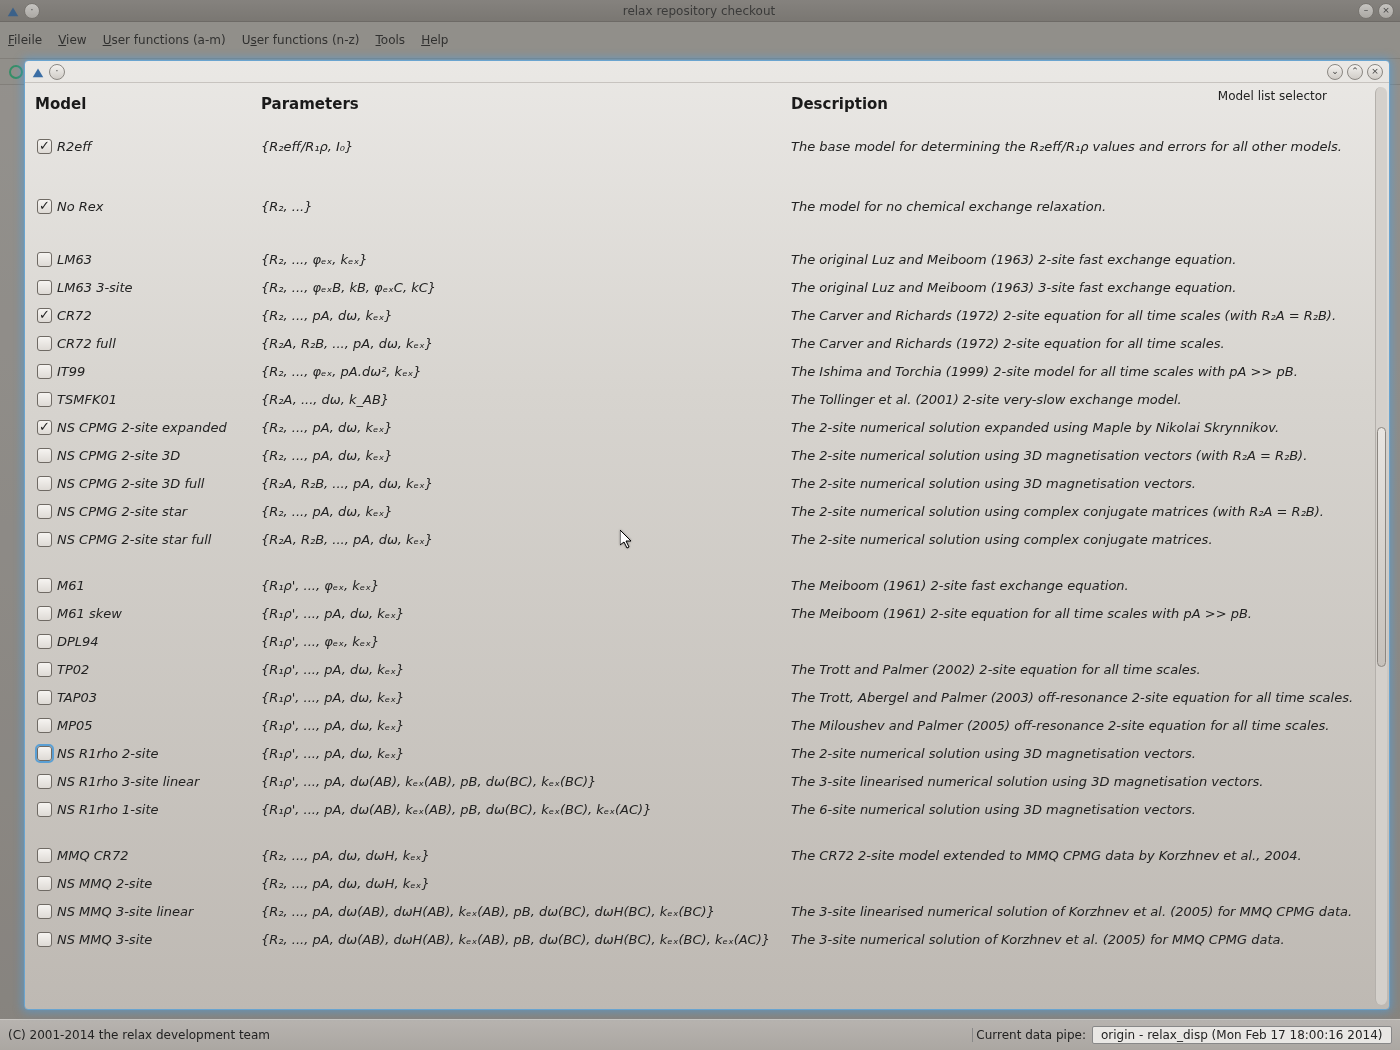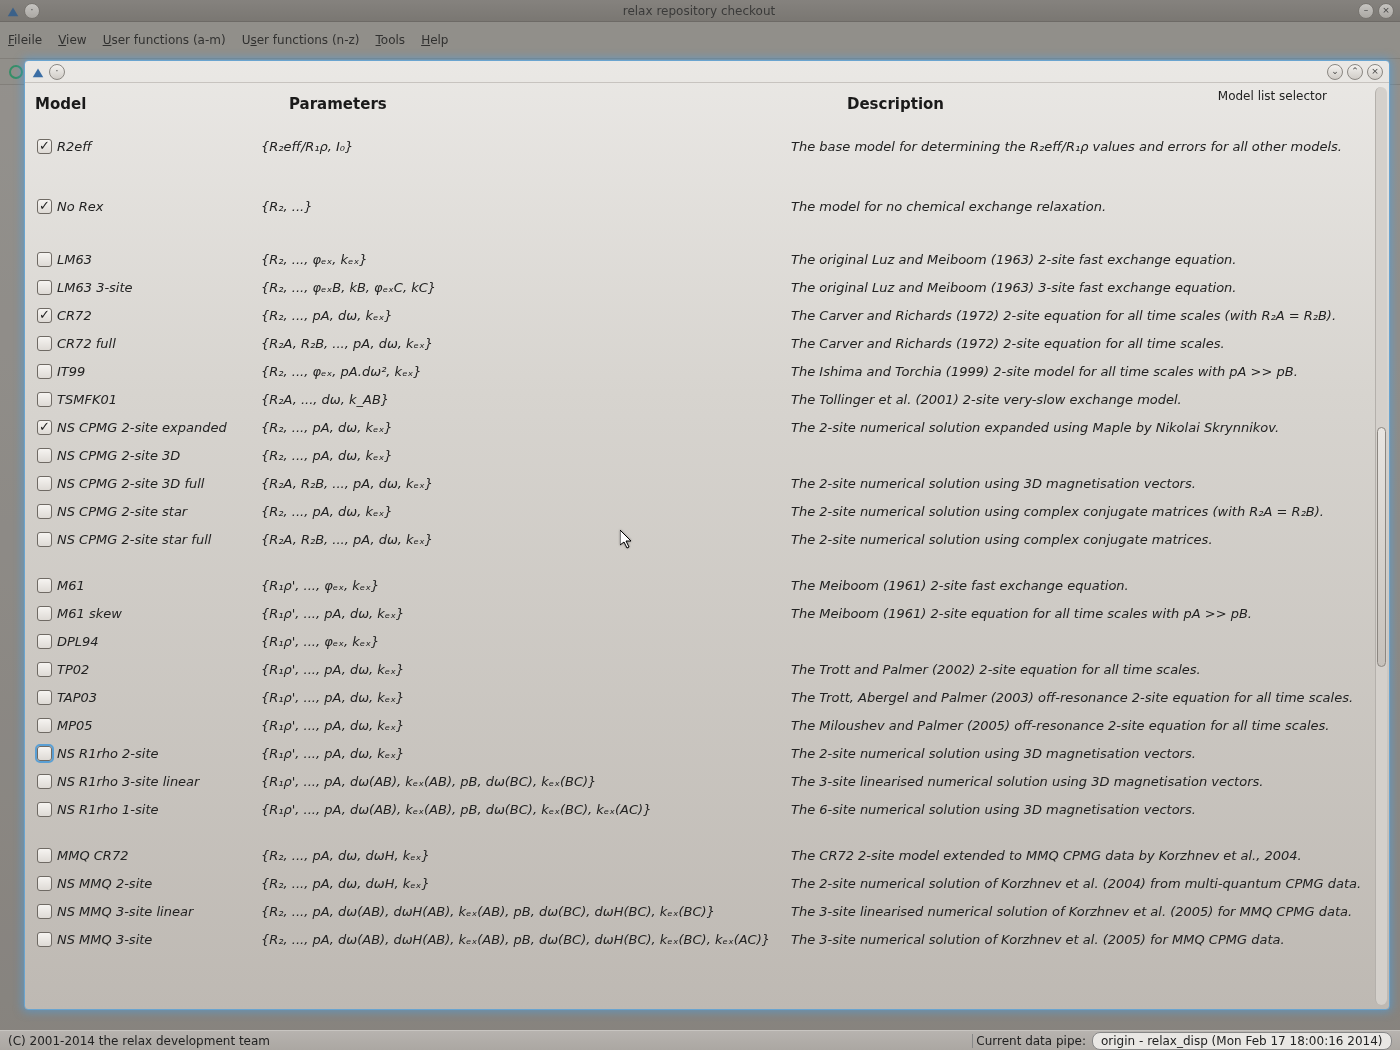--- a/index.html
+++ b/index.html
@@ -58,37 +58,37 @@
   color: #555;
 }
 .dim-overlay {
   position:absolute;
   top:0;left:0;right:0;bottom:0;
   background: rgba(60,58,55,0.25);
 }
 .statusbar {
   position:absolute;
   bottom:0; left:0; right:0;
-  height: 20px;
+  height: 31px;
   background: linear-gradient(#b7b3af,#aba7a2);
   border-top:1px solid #c8c5c1;
   display:flex;
   align-items:center;
   padding: 0 8px;
   font-size: 12px;
   color:#222;
 }
 .statusbar .spacer{flex:1}
 .statusbar .pipe-label { border-left:1px solid #888; padding-left:3px; margin-right:6px;}
 .statusbar .pipe-field {
   background:#e9e7e4;
   border:1px solid #888;
   padding:1px 8px;
   min-width:300px;
-  border-radius:8px;
+  border-radius:2px;
 }
 .dialog {
   position:absolute;
   top: 60px;
   left: 24px;
   right: 10px;
   bottom: 40px;
   background: linear-gradient(180deg,#eae8e5 0%, #d7d4cf 35%, #beb9b3 100%);
   border: 1px solid #6aa4cf;
   box-shadow: 0 0 8px 2px rgba(72,160,230,0.55);
@@ -118,21 +118,20 @@
 .dialog-body {
   flex:1;
   overflow-y:auto;
   padding: 6px 10px 6px 10px;
   position:relative;
 }
 .col-headers {
   display:grid;
   grid-template-columns: 226px 530px 1fr;
   padding: 6px 0 12px 0;
-  gap: 28px;
 }
 .col-headers div {
   font-weight:bold;
   font-size:15px;
   color:#1a1a1a;
 }
 .row-group { margin-bottom: 18px; }
 .row {
   display:grid;
   grid-template-columns: 22px 204px 530px 1fr;
@@ -365,20 +364,21 @@
           <div class="row">
             <div class="chk checked"></div>
             <div>NS CPMG 2-site expanded</div>
             <div class="params">{R₂, ..., pA, dω, kₑₓ}</div>
             <div class="desc">The 2-site numerical solution expanded using Maple by Nikolai Skrynnikov.</div>
           </div>
           <div class="row">
             <div class="chk"></div>
             <div>NS CPMG 2-site 3D</div>
             <div class="params">{R₂, ..., pA, dω, kₑₓ}</div>
+            <div class="desc">The 2-site numerical solution using 3D magnetisation vectors (with R₂A = R₂B).</div>
           </div>
           <div class="row">
             <div class="chk"></div>
             <div>NS CPMG 2-site 3D full</div>
             <div class="params">{R₂A, R₂B, ..., pA, dω, kₑₓ}</div>
             <div class="desc">The 2-site numerical solution using 3D magnetisation vectors.</div>
           </div>
           <div class="row">
             <div class="chk"></div>
             <div>NS CPMG 2-site star</div>
@@ -451,21 +451,20 @@
           <div class="row">
             <div class="chk"></div>
             <div>MMQ CR72</div>
             <div class="params">{R₂, ..., pA, dω, dωH, kₑₓ}</div>
             <div class="desc">The CR72 2-site model extended to MMQ CPMG data by Korzhnev et al., 2004.</div>
           </div>
           <div class="row">
             <div class="chk"></div>
             <div>NS MMQ 2-site</div>
             <div class="params">{R₂, ..., pA, dω, dωH, kₑₓ}</div>
-            <div class="desc">The 2-site numerical solution of Korzhnev et al. (2004) from multi-quantum CPMG data.</div>
           </div>
           <div class="row">
             <div class="chk"></div>
             <div>NS MMQ 3-site linear</div>
             <div class="params">{R₂, ..., pA, dω(AB), dωH(AB), kₑₓ(AB), pB, dω(BC), dωH(BC), kₑₓ(BC)}</div>
             <div class="desc">The 3-site linearised numerical solution of Korzhnev et al. (2005) for MMQ CPMG data.</div>
           </div>
           <div class="row">
             <div class="chk"></div>
             <div>NS MMQ 3-site</div>

